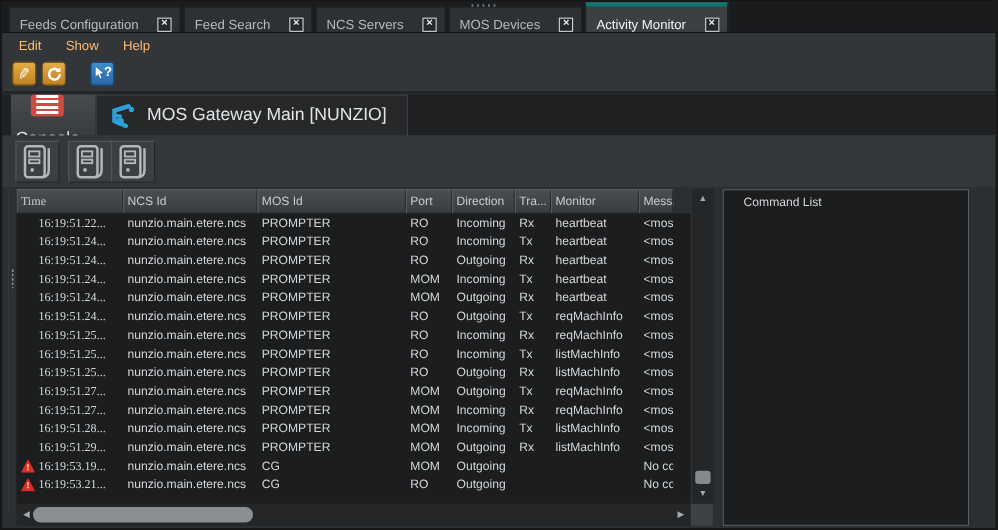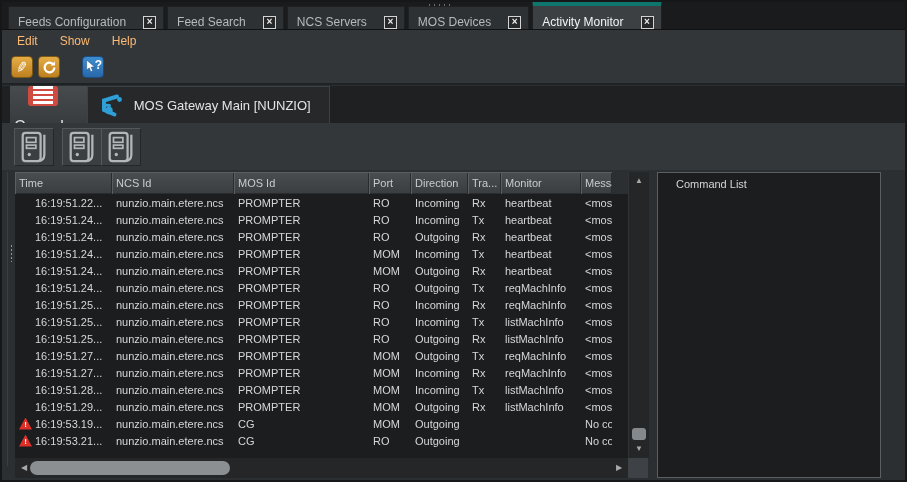--- a/index.html
+++ b/index.html
@@ -36,21 +36,21 @@
   
   .viewtabs{position:absolute;left:0;top:84px;right:0;height:37px;background:#1e2022;
     display:flex;align-items:stretch;padding-left:8px;}
   .vtab-console{display:flex;align-items:center;gap:12px;padding:0 14px 0 4px;
     background:linear-gradient(#474b4e,#383c3f);color:#e2e4e5;font-size:16px;flex-direction:column;}
   .console-icon{width:30px;height:28px;border-radius:3px;background:#cf4a41;
     display:flex;align-items:center;justify-content:center;}
   .console-icon i{display:block;width:20px;height:20px;
     background:repeating-linear-gradient(#fff 0 3px,transparent 3px 5px);}
   .vtab-gateway{display:flex;align-items:center;gap:11px;padding:0 18px 0 8px;
-    background:#26282a;border:1px solid #3e4144;border-bottom:none;color:#e2e4e5;font-size:13px;}
+    background:#26282a;border:1px solid #3e4144;border-bottom:none;color:#e2e4e5;font-size:16px;}
   
   .servertoolbar{position:absolute;left:0;top:121px;right:0;height:47px;background:#34373a;}
   .srvbtn{position:absolute;top:5px;width:40px;height:38px;box-sizing:border-box;background:#3b3f42;
     border:1px solid;border-color:#54585b #24272a #24272a #54585b;
     display:flex;align-items:center;justify-content:center;}
   
   .content{position:absolute;left:0;top:168px;width:100%;height:310px;}
   .left-splitter{position:absolute;left:5px;top:2px;width:7px;height:294px;
     border-left:1px solid #3a3e40;border-right:1px solid #222527;}
   .left-splitter .grip{position:absolute;left:2px;top:72px;width:3px;height:18px;
@@ -60,21 +60,21 @@
   .table-panel{position:absolute;left:13px;top:0;width:633px;height:310px;}
   .thead{position:absolute;left:0;top:2px;height:22px;display:flex;}
   .th{box-sizing:border-box;height:22px;background:linear-gradient(#4a4e51,#393d40);
     box-shadow:inset 1px 1px 0 #5a5e61, inset -1px -1px 0 #292c2e;
     color:#c9cccd;font-size:11px;display:flex;align-items:center;padding:0 4px;
     white-space:nowrap;overflow:hidden;flex:none;}
   .tbody{position:absolute;left:0;top:24px;width:613px;height:264px;background:#1b1d1f;overflow:hidden;}
   .tr{display:flex;height:17px;align-items:center;}
   .td{box-sizing:border-box;font-size:11px;color:#d5d7d8;padding:0 4px;white-space:nowrap;
     overflow:hidden;flex:none;display:flex;align-items:center;height:17px;}
-  .col-time{width:97px;} .col-ncs{width:122px;} .col-mos{width:135px;} .col-port{width:42px;}
+  .col-time{width:97px;font-family:Liberation Serif, serif;} .col-ncs{width:122px;} .col-mos{width:135px;} .col-port{width:42px;}
   .col-direction{width:57px;} .col-tra{width:33px;} .col-command{width:80px;} .col-message{width:31px;}
   .warn{flex:none;width:13px;height:12px;margin-right:3px;background:#dd2f27;
     clip-path:polygon(50% 0,100% 100%,0 100%);color:#fff;font-size:8px;font-weight:bold;
     text-align:center;line-height:14px;visibility:hidden;}
   .warn.show{visibility:visible;}
   
   .vscroll{position:absolute;left:613px;top:2px;width:20px;height:286px;background:#242628;
     border-left:1px solid #313436;}
   .vs-arrow{position:absolute;left:0;width:100%;height:14px;color:#a6aaac;font-size:8px;
     text-align:center;line-height:14px;}

